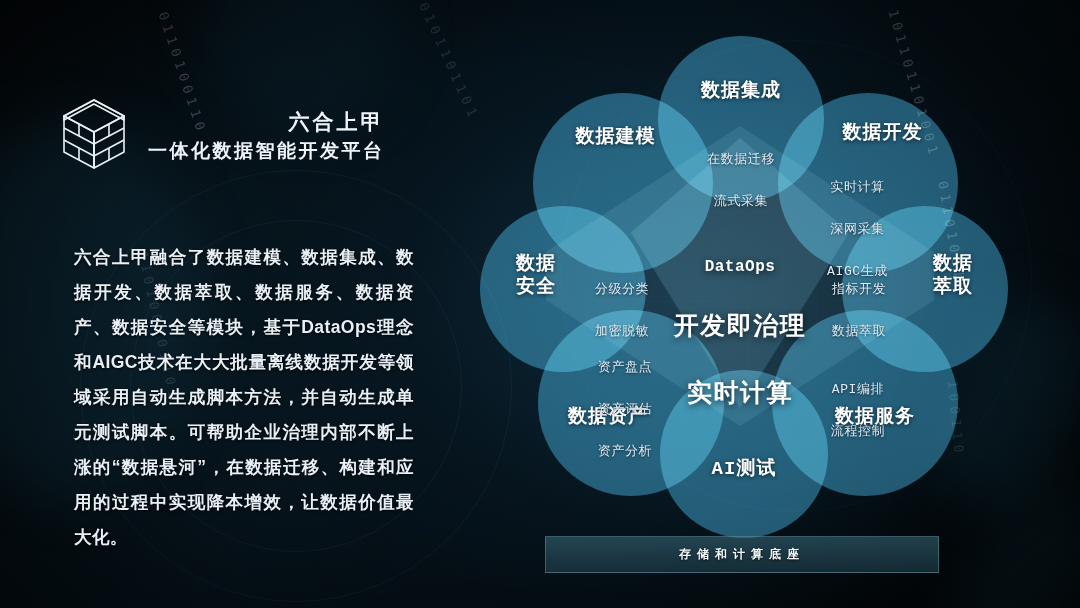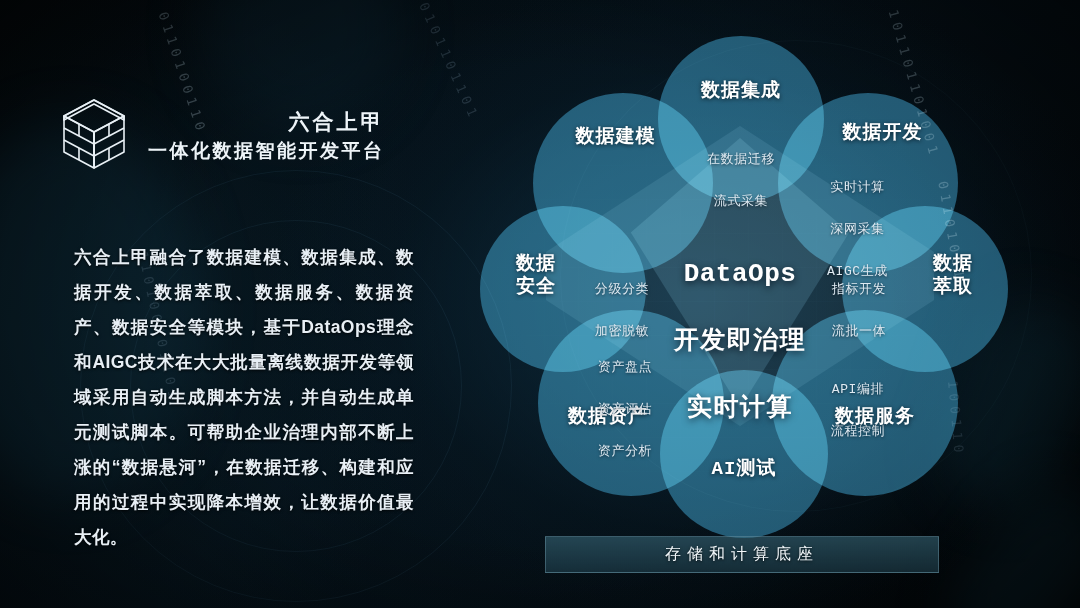--- a/index.html
+++ b/index.html
@@ -62,28 +62,28 @@
     mix-blend-mode:screen;}
 
   .lbl{position:absolute;color:#fff;font-weight:700;text-align:center;
        line-height:1.22;letter-spacing:1px;white-space:pre-line;
        text-shadow:0 1px 4px rgba(0,8,16,.7);font-family:Liberation Mono, monospace;}
   .lbl.main{font-size:19px;}
   .lbl.sub{font-size:13px;font-weight:400;color:#dfeaf2;letter-spacing:.6px;
            line-height:1.62;text-shadow:0 1px 3px rgba(0,8,16,.6);}
   .lbl.center{font-size:25px;font-weight:700;letter-spacing:1.5px;line-height:1.34;
               text-shadow:0 2px 7px rgba(0,10,20,.75);}
-  .lbl.center .eng{font-size:26px;letter-spacing:.5px;text-align:center;}
+  .lbl.center .eng{font-size:16px;letter-spacing:.5px;text-align:center;}
 
   
   .basebar{position:absolute;left:545px;top:536px;width:392px;height:35px;
     background:linear-gradient(180deg, rgba(60,110,128,.55) 0%, rgba(38,78,94,.48) 100%);
     border:1px solid rgba(150,200,220,.30);
     display:flex;align-items:center;justify-content:center;}
-  .basebar span{color:#f2f7fa;font-size:16px;font-weight:400;letter-spacing:6px;
+  .basebar span{color:#f2f7fa;font-size:12px;font-weight:700;letter-spacing:6px;
     text-shadow:0 1px 3px rgba(0,0,0,.7);}
 </style>
 </head>
 <body>
 
 <div id="stage">
 
   <div class="bg-base"></div>
 
   <div class="bg-blob" style="left:-60px;top:120px;width:260px;height:380px;background:#0d2b39;"></div>
@@ -165,21 +165,21 @@
 安全</div>
     <div class="lbl sub" style="left:115px;top:240px;width:94px;">
       <div>分级分类</div>
       <div>加密脱敏</div>
     </div>
 
     <div class="lbl main" style="left:450px;top:235px;width:86px;">数据
 萃取</div>
     <div class="lbl sub" style="left:352px;top:240px;width:94px;">
       <div>指标开发</div>
-      <div>流批一体</div>
+      <div>数据萃取</div>
     </div>
 
     <div class="lbl main" style="left:78px;top:388px;width:140px;">数据资产</div>
     <div class="lbl sub" style="left:100px;top:318px;width:130px;">
       <div>资产盘点</div>
       <div>资产评估</div>
       <div>资产分析</div>
     </div>
 
     <div class="lbl sub" style="left:338px;top:340px;width:120px;">

